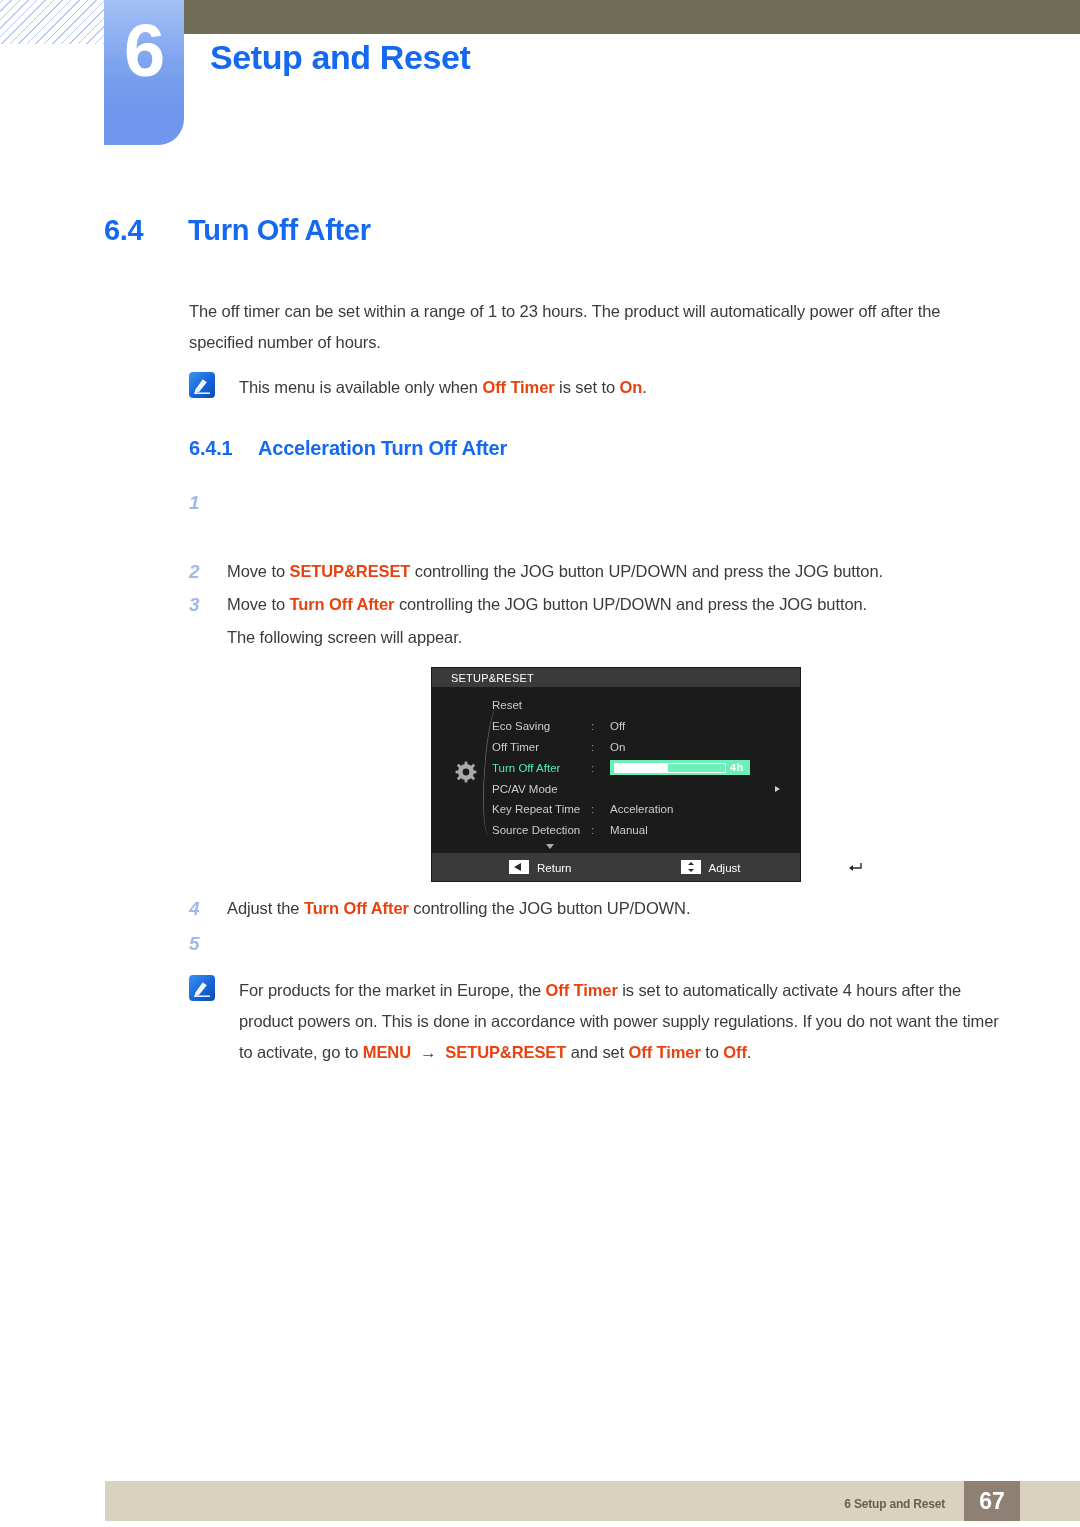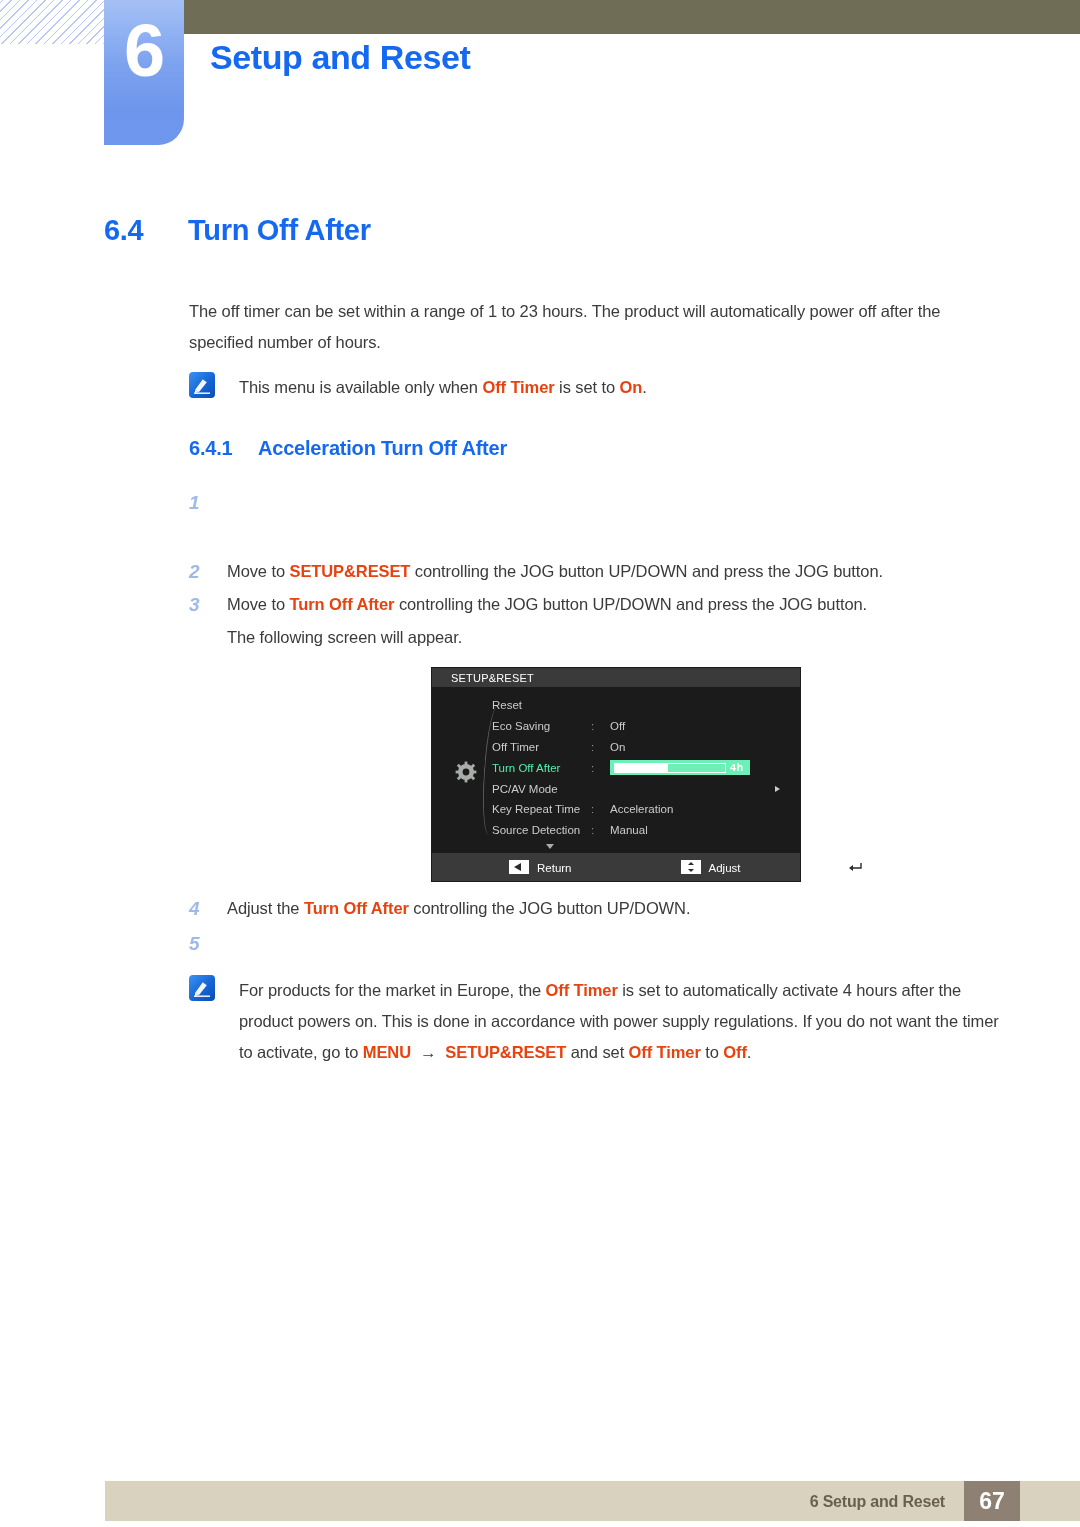--- a/index.html
+++ b/index.html
@@ -286,21 +286,21 @@
   
   .footer-bar {
     position: absolute;
     left: 105px; bottom: 6px;
     width: 975px; height: 40px;
     background: #d8d2be;
   }
   .footer-text {
     position: absolute;
     right: 135px; bottom: 16px;
-    font-size: 16px;
+    font-size: 12px;
     color: #6b5f4e;
     font-weight: bold;
     letter-spacing: -0.2px;
   }
   .footer-page {
     position: absolute;
     right: 60px; bottom: 6px;
     width: 56px; height: 40px;
     background: #8e8073;
     color: #ffffff;

